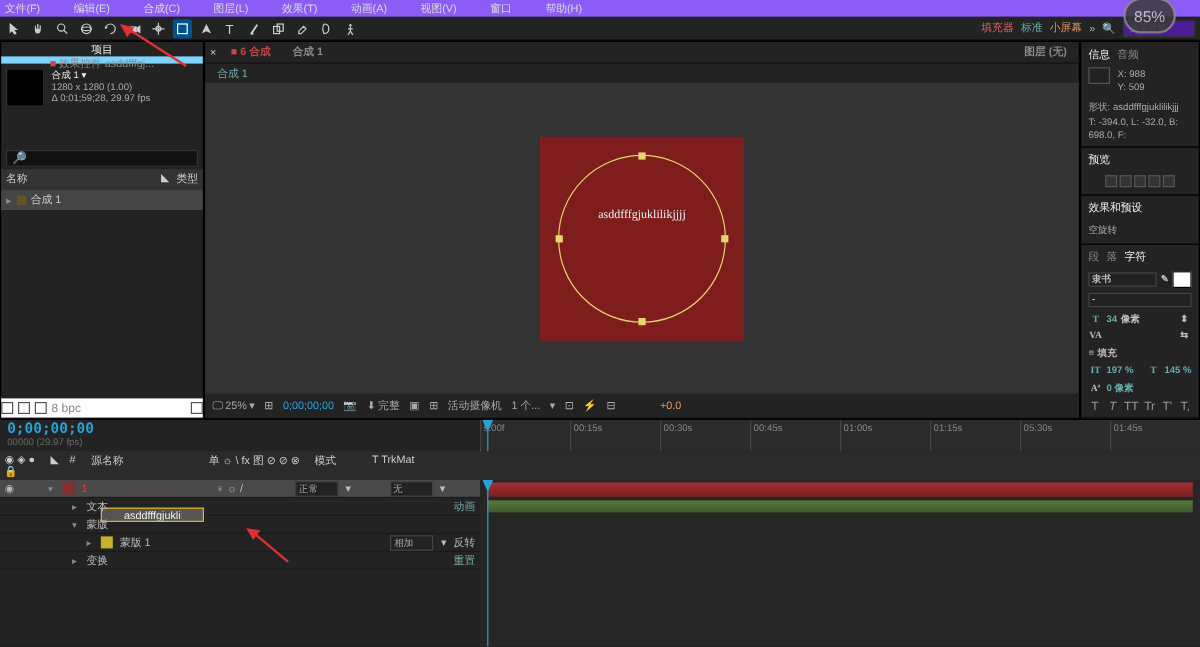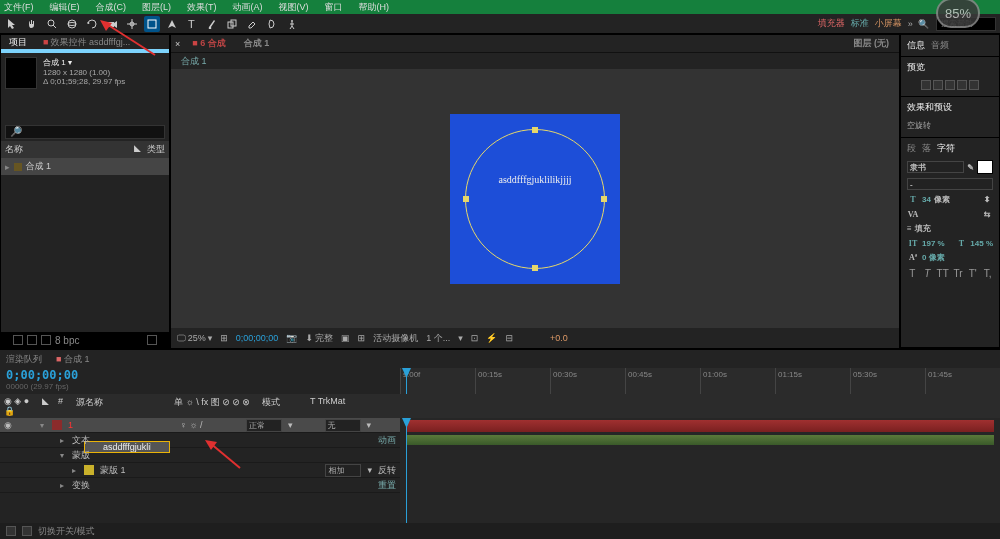--- a/index.html
+++ b/index.html
@@ -1,58 +1,58 @@
 <!DOCTYPE html>
 <html><head>
 <meta charset="utf-8">
 <style>
 * { margin: 0; padding: 0; box-sizing: border-box; font-family: "Microsoft YaHei", Arial, sans-serif; }
 body { background: #1e1e1e; color: #ccc; font-size: 10px; overflow: hidden; width: 1000px; height: 539px; position: relative; }
 
 
-.menu-bar { height: 14px; background: #15803d; display: flex; align-items: center; padding: 0 4px; gap: 16px; font-size: 9px; color: #ddd; }
+.menu-bar { height: 14px; background: #8b5cf6; display: flex; align-items: center; padding: 0 4px; gap: 28px; font-size: 9px; color: #ddd; }
 .menu-bar span { cursor: default; }
 
 
 .toolbar { height: 20px; background: #232323; display: flex; align-items: center; padding: 0 4px; gap: 4px; border-bottom: 1px solid #000; }
 .tool { width: 16px; height: 16px; display: flex; align-items: center; justify-content: center; color: #999; cursor: pointer; border-radius: 2px; }
 .tool.active { background: #00538a; color: #fff; }
 .tool svg { width: 12px; height: 12px; }
 .toolbar-right { margin-left: auto; display: flex; gap: 6px; align-items: center; font-size: 9px; color: #aaa; }
 .toolbar-right .red { color: #d66; }
 .toolbar-right .blue { color: #6aa; }
 .toolbar-right .orange { color: #d96; }
-.search-mini { background: #000000; border: 1px solid #333; color: #888; padding: 0 4px; height: 14px; width: 60px; font-size: 8px; }
+.search-mini { background: #4c1d95; border: 1px solid #333; color: #888; padding: 0 4px; height: 14px; width: 60px; font-size: 8px; }
 
 
 .main-row { display: flex; height: 315px; }
 .panel { background: #232323; border: 1px solid #000; }
 
 
 .left-col { width: 170px; display: flex; flex-direction: column; }
-.panel-tabs { height: 18px; display: flex; align-items: center; border-bottom: 4px solid #7dd3fc; font-size: 9px; }
+.panel-tabs { height: 18px; display: flex; align-items: center; border-bottom: 6px solid #7dd3fc; font-size: 9px; flex-direction: column; }
 .panel-tab { padding: 0 8px; color: #888; height: 100%; display: flex; align-items: center; }
 .panel-tab.active { color: #eee; }
 .proj-info { display: flex; gap: 6px; padding: 4px; font-size: 8px; color: #aaa; }
 .proj-thumb { width: 32px; height: 32px; background: #000; border: 1px solid #333; }
 .proj-search { margin: 2px 4px; background: #111; border: 1px solid #333; height: 14px; }
 .proj-header { display: flex; background: #333; font-size: 9px; padding: 2px 4px; gap: 6px; }
 .proj-item { display: flex; padding: 2px 4px; font-size: 9px; background: #454545; gap: 4px; align-items: center; }
 .proj-item .chip { width: 8px; height: 8px; background: #665522; }
-.proj-footer { margin-top: auto; height: 16px; display: flex; gap: 4px; align-items: center; padding: 0 12px; background: #000000; color: #888; }
+.proj-footer { margin-top: auto; height: 16px; display: flex; gap: 4px; align-items: center; padding: 0 0; background: #ffffff; color: #888; }
 .proj-footer .sq { width: 10px; height: 10px; border: 1px solid #555; }
 
 
 .center-col { flex: 1; display: flex; flex-direction: column; }
 .comp-tabs { height: 18px; display: flex; align-items: center; font-size: 9px; border-bottom: 1px solid #111; gap: 6px; padding: 0 4px; }
 .comp-tab { padding: 0 6px; color: #888; font-weight: bold; }
 .comp-tab.red { color: #b44; }
 .comp-sub { height: 16px; padding: 0 10px; font-size: 9px; color: #7aa; display:flex; align-items:center; }
 .viewer { flex: 1; background: #333333; display: flex; align-items: center; justify-content: center; position: relative; }
-.canvas { width: 170px; height: 170px; background: #1d4ed8; position: relative; display: flex; align-items: center; justify-content: center; }
+.canvas { width: 170px; height: 170px; background: #7f1d1d; position: relative; display: flex; align-items: center; justify-content: center; }
 .circle { width: 140px; height: 140px; border: 1px solid #e6d76a; border-radius: 50%; position: absolute; }
 .handle { width: 6px; height: 6px; background: #e6d76a; position: absolute; }
 .h-top { top: 13px; left: 50%; margin-left: -3px; }
 .h-bottom { bottom: 13px; left: 50%; margin-left: -3px; }
 .h-left { left: 13px; top: 50%; margin-top: -3px; }
 .h-right { right: 13px; top: 50%; margin-top: -3px; }
 .text-on-path { color: #eee; font-family: serif; font-size: 10px; position: absolute; top: 60px; }
 .viewer-footer { height: 20px; background: #232323; display: flex; align-items: center; gap: 8px; padding: 0 6px; font-size: 9px; color: #aaa; }
 .viewer-footer .seg { display: flex; align-items: center; gap: 2px; }
 .viewer-footer .orange { color: #d96; margin-left: 29px; }
@@ -324,20 +324,29 @@
       <span class="seg orange">+0.0</span>
     </div>
   </div>
 
   <div class="right-col panel">
     <div class="right-block">
       <div class="right-tabs">
           <span class="active">信息</span>
           <span>音频</span>
         </div>
+      <div class="right-info">
+        <span class="swatch"></span>
+        <span style="display:inline-block;">
+          <div>X: 988</div>
+          <div>Y: 509</div>
+        </span>
+        <div style="margin-top:6px;">形状: asddfffgjuklilikjjj</div>
+        <div>T: -394.0, L: -32.0, B: 698.0, F:</div>
+      </div>
     </div>
     <div class="right-block">
       <div class="right-tabs">
           <span class="active">预览</span>
         </div>
       <div class="preview-controls">
         <div class="pc-btn"></div>
         <div class="pc-btn"></div>
         <div class="pc-btn"></div>
         <div class="pc-btn"></div>
@@ -399,24 +408,20 @@
           <span>Tr</span>
           <span>T'</span>
           <span>T,</span>
         </div>
       </div>
     </div>
   </div>
 </div>
 
 <div class="timeline" style="position:relative;">
-  <div class="tl-tabs">
-    <span>渲染队列</span>
-    <span><span class="acc">■ </span><span>合成 1</span></span>
-  </div>
   <div class="tl-header">
     <div class="tl-left">
       <div>
         <span class="tl-time">0;00;00;00</span>
       </div>
       <div class="tl-sub">00000 (29.97 fps)</div>
     </div>
     <div class="tl-right">
       <div class="time-ruler">
         <div class="time-tick">s:00f</div>
@@ -480,25 +485,20 @@
         <span class="wide"></span>
         <span style="color:#7aa;">重置</span>
       </div>
     </div>
     <div class="tl-body-right">
       <div class="track t1"></div>
       <div class="track t2"></div>
       <div class="playhead" style="top:0;"></div>
     </div>
   </div>
-  <div class="tl-footer">
-    <span class="sw"></span>
-    <span class="sw"></span>
-    <span>切换开关/模式</span>
-  </div>
 
 </div>
 
 <div class="arrow" style="left:100px; top:20px;">
   <svg width="60" height="40">
       <line x1="55" y1="35" x2="5" y2="3" stroke="#e03030" stroke-width="2"></line>
       <polygon points="0,0 12,3 6,11" fill="#e03030"></polygon>
     </svg>
 </div>
 <div class="arrow" style="left:205px; top:440px;">

